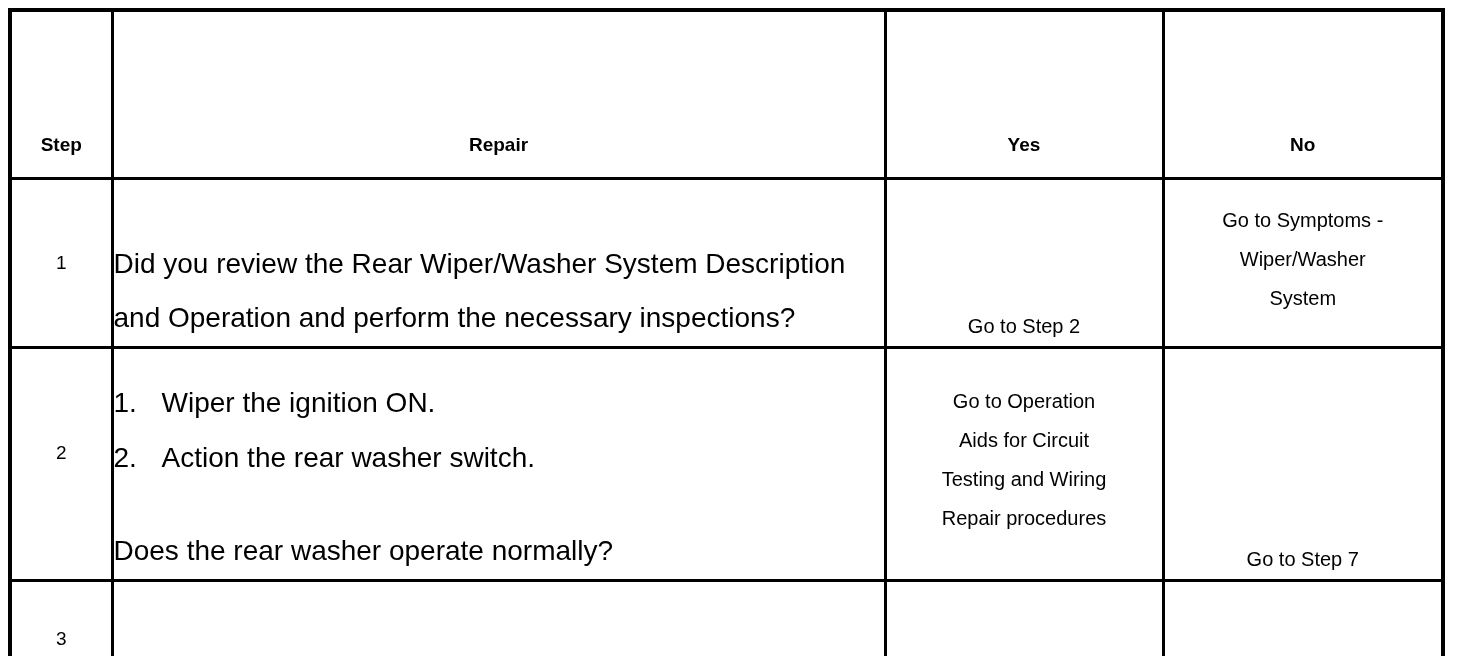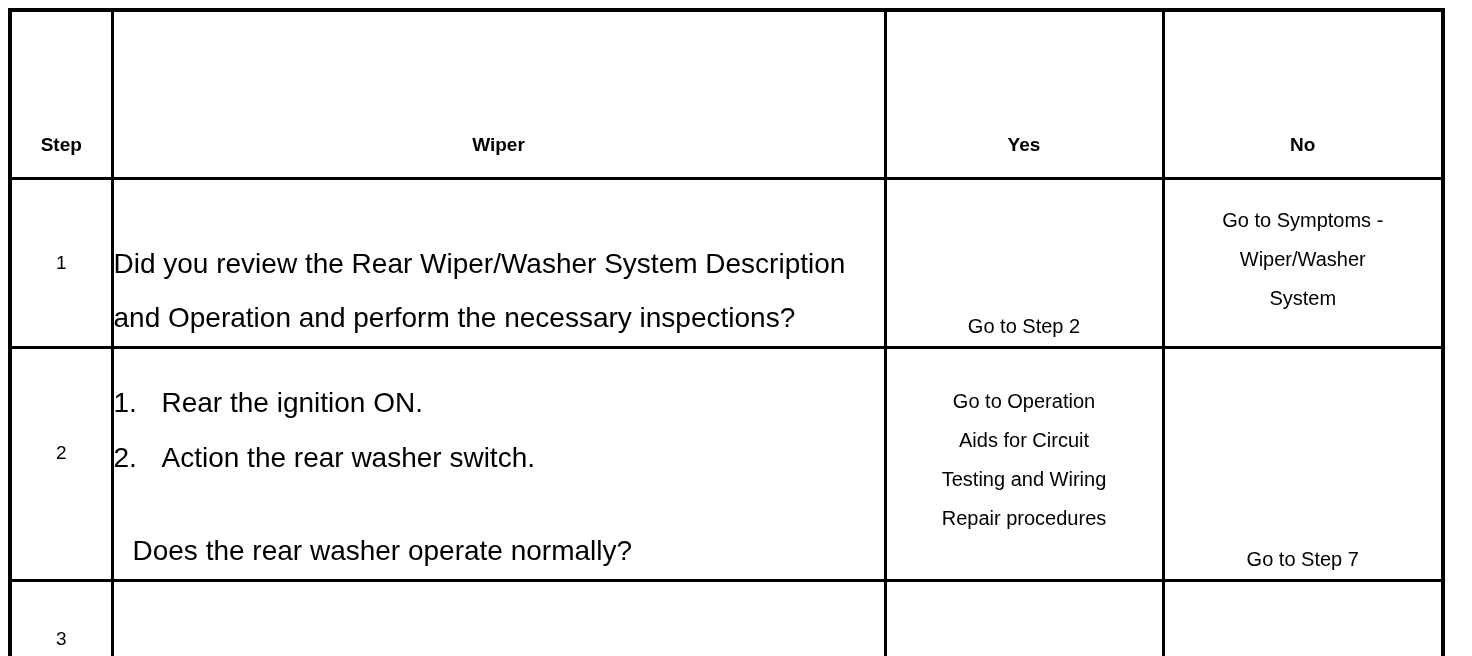--- a/index.html
+++ b/index.html
@@ -122,21 +122,21 @@
     display: inline-block;
     width: 48px;
     flex: 0 0 48px;
   }
   .spacer-line {
     display: block;
     height: 39px;
   }
   .q-line {
     display: block;
-    padding-left: 19px;
+    padding-left: 0;
   }
   .branch-line { display: block; }
 </style>
 </head>
 <body>
 
 <div class="page">
 
   <table class="diag-table">
     <colgroup>
@@ -144,21 +144,21 @@
       <col class="c-action">
       <col class="c-yes">
       <col class="c-no">
     </colgroup>
 
     <thead>
       <tr class="hdr-row">
         <th class="hdr-step">
           <span class="hdr-step-inner">Step</span>
         </th>
-        <th>Wiper</th>
+        <th>Repair</th>
         <th>Yes</th>
         <th>No</th>
       </tr>
     </thead>
 
     <tbody>
 
       <tr class="row-1">
         <td class="cell-step">1</td>
 
@@ -177,21 +177,21 @@
         </td>
       </tr>
 
       <tr class="row-2">
         <td class="cell-step">2</td>
 
         <td class="cell-action">
           <ol class="num-list">
             <li>
               <span class="num">1.</span>
-              <span>Rear the ignition ON.</span>
+              <span>Wiper the ignition ON.</span>
             </li>
             <li>
               <span class="num">2.</span>
               <span>Action the rear washer switch.</span>
             </li>
           </ol>
           <span class="spacer-line"></span>
           <span class="q-line">Does the rear washer operate normally?</span>
         </td>
 

